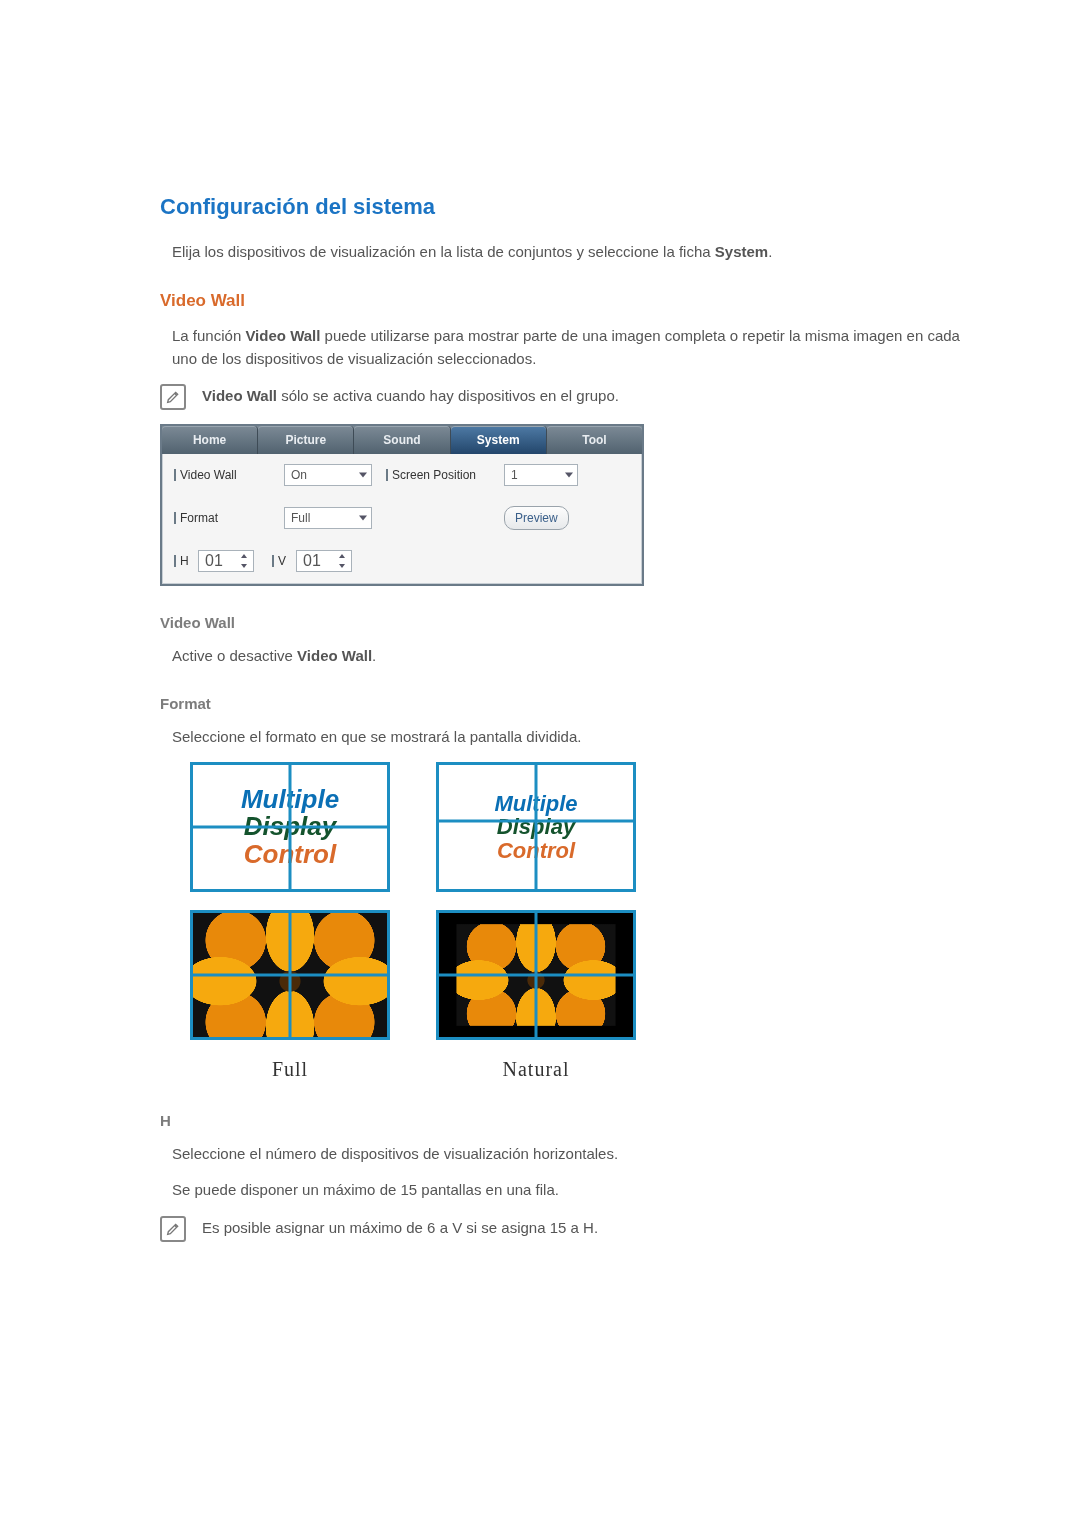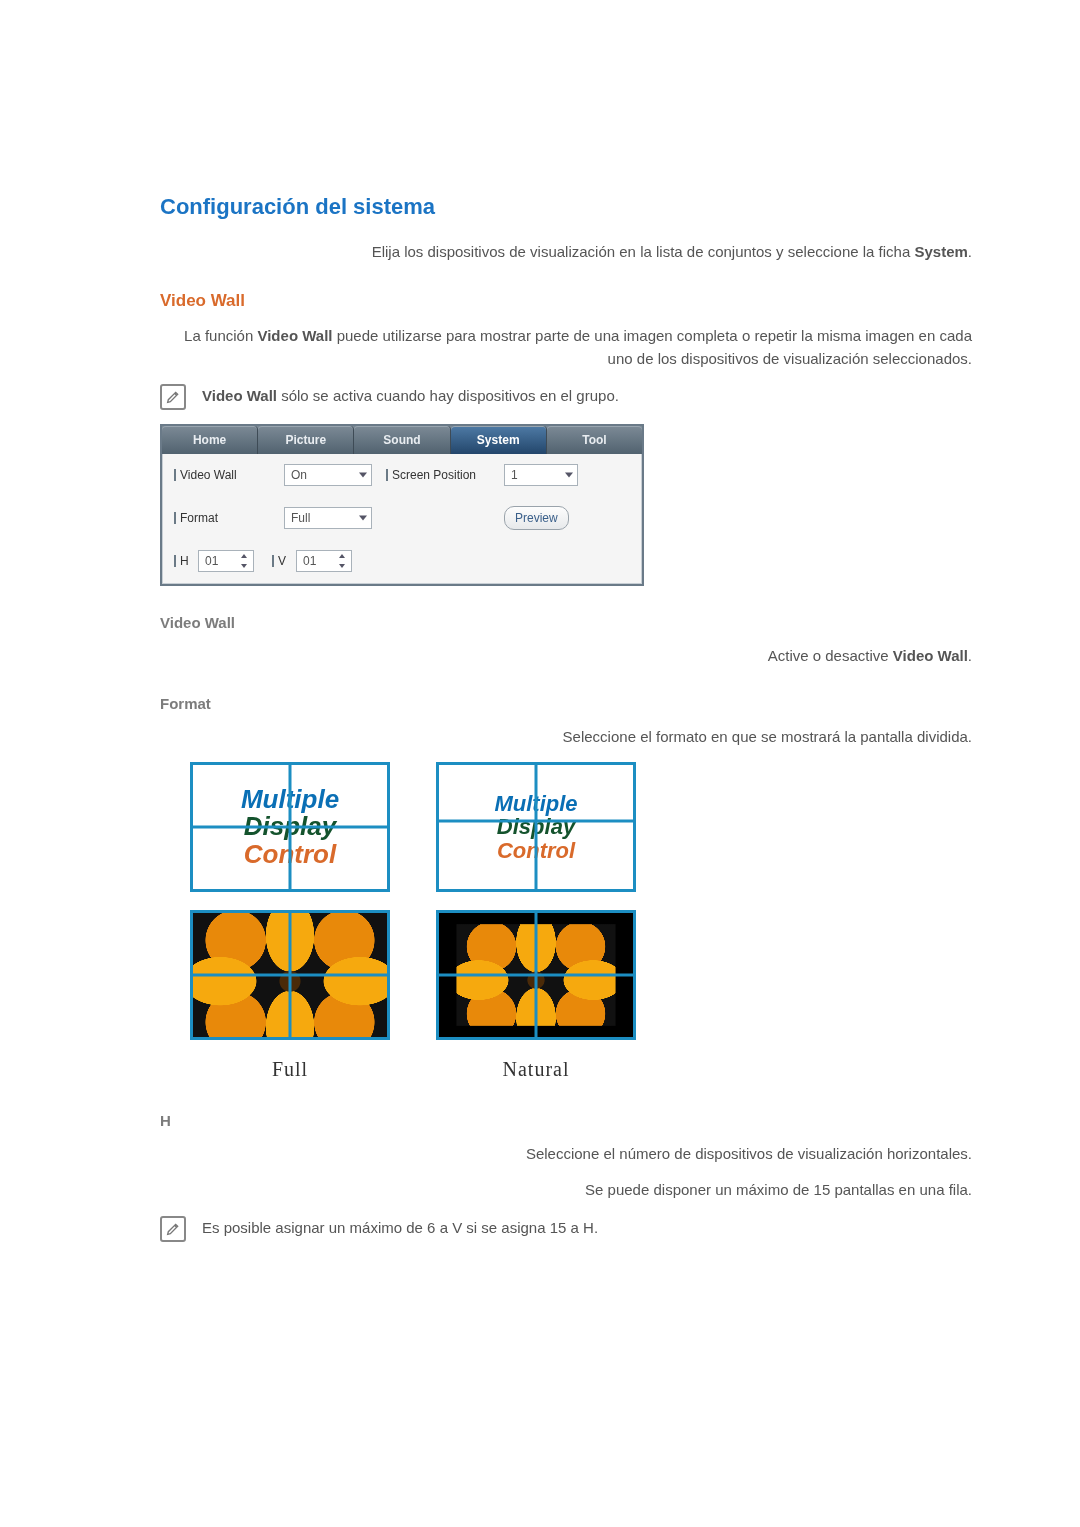--- a/index.html
+++ b/index.html
@@ -28,21 +28,21 @@
     font-size: 17px;
     font-weight: bold;
     margin: 24px 0 12px 0;
   }
   h3.item-title {
     color: #7c7c7c;
     font-size: 15px;
     font-weight: bold;
     margin: 26px 0 10px 0;
   }
-  p { margin: 0 0 14px 3px; text-align: right; }
+  p { margin: 0 0 14px 12px; }
   .strong { font-weight: bold; color: #555; }
   .note-row {
     display: flex;
     align-items: flex-start;
     gap: 16px;
     margin: 14px 0;
   }
   .note-icon {
     flex: 0 0 auto;
     width: 22px;
@@ -125,21 +125,21 @@
     transform: translateY(-50%);
     width: 0; height: 0;
     border-left: 4px solid transparent;
     border-right: 4px solid transparent;
     border-top: 5px solid #556;
   }
   .spinner {
     background: #fff;
     border: 1px solid #a9b2ba;
     height: 20px;
-    font-size: 12px;
+    font-size: 16px;
     padding: 0 18px 0 6px;
     display: inline-flex;
     align-items: center;
     position: relative;
     min-width: 30px;
   }
   .spinner .arrows {
     position: absolute;
     right: 2px;
     top: 0;

